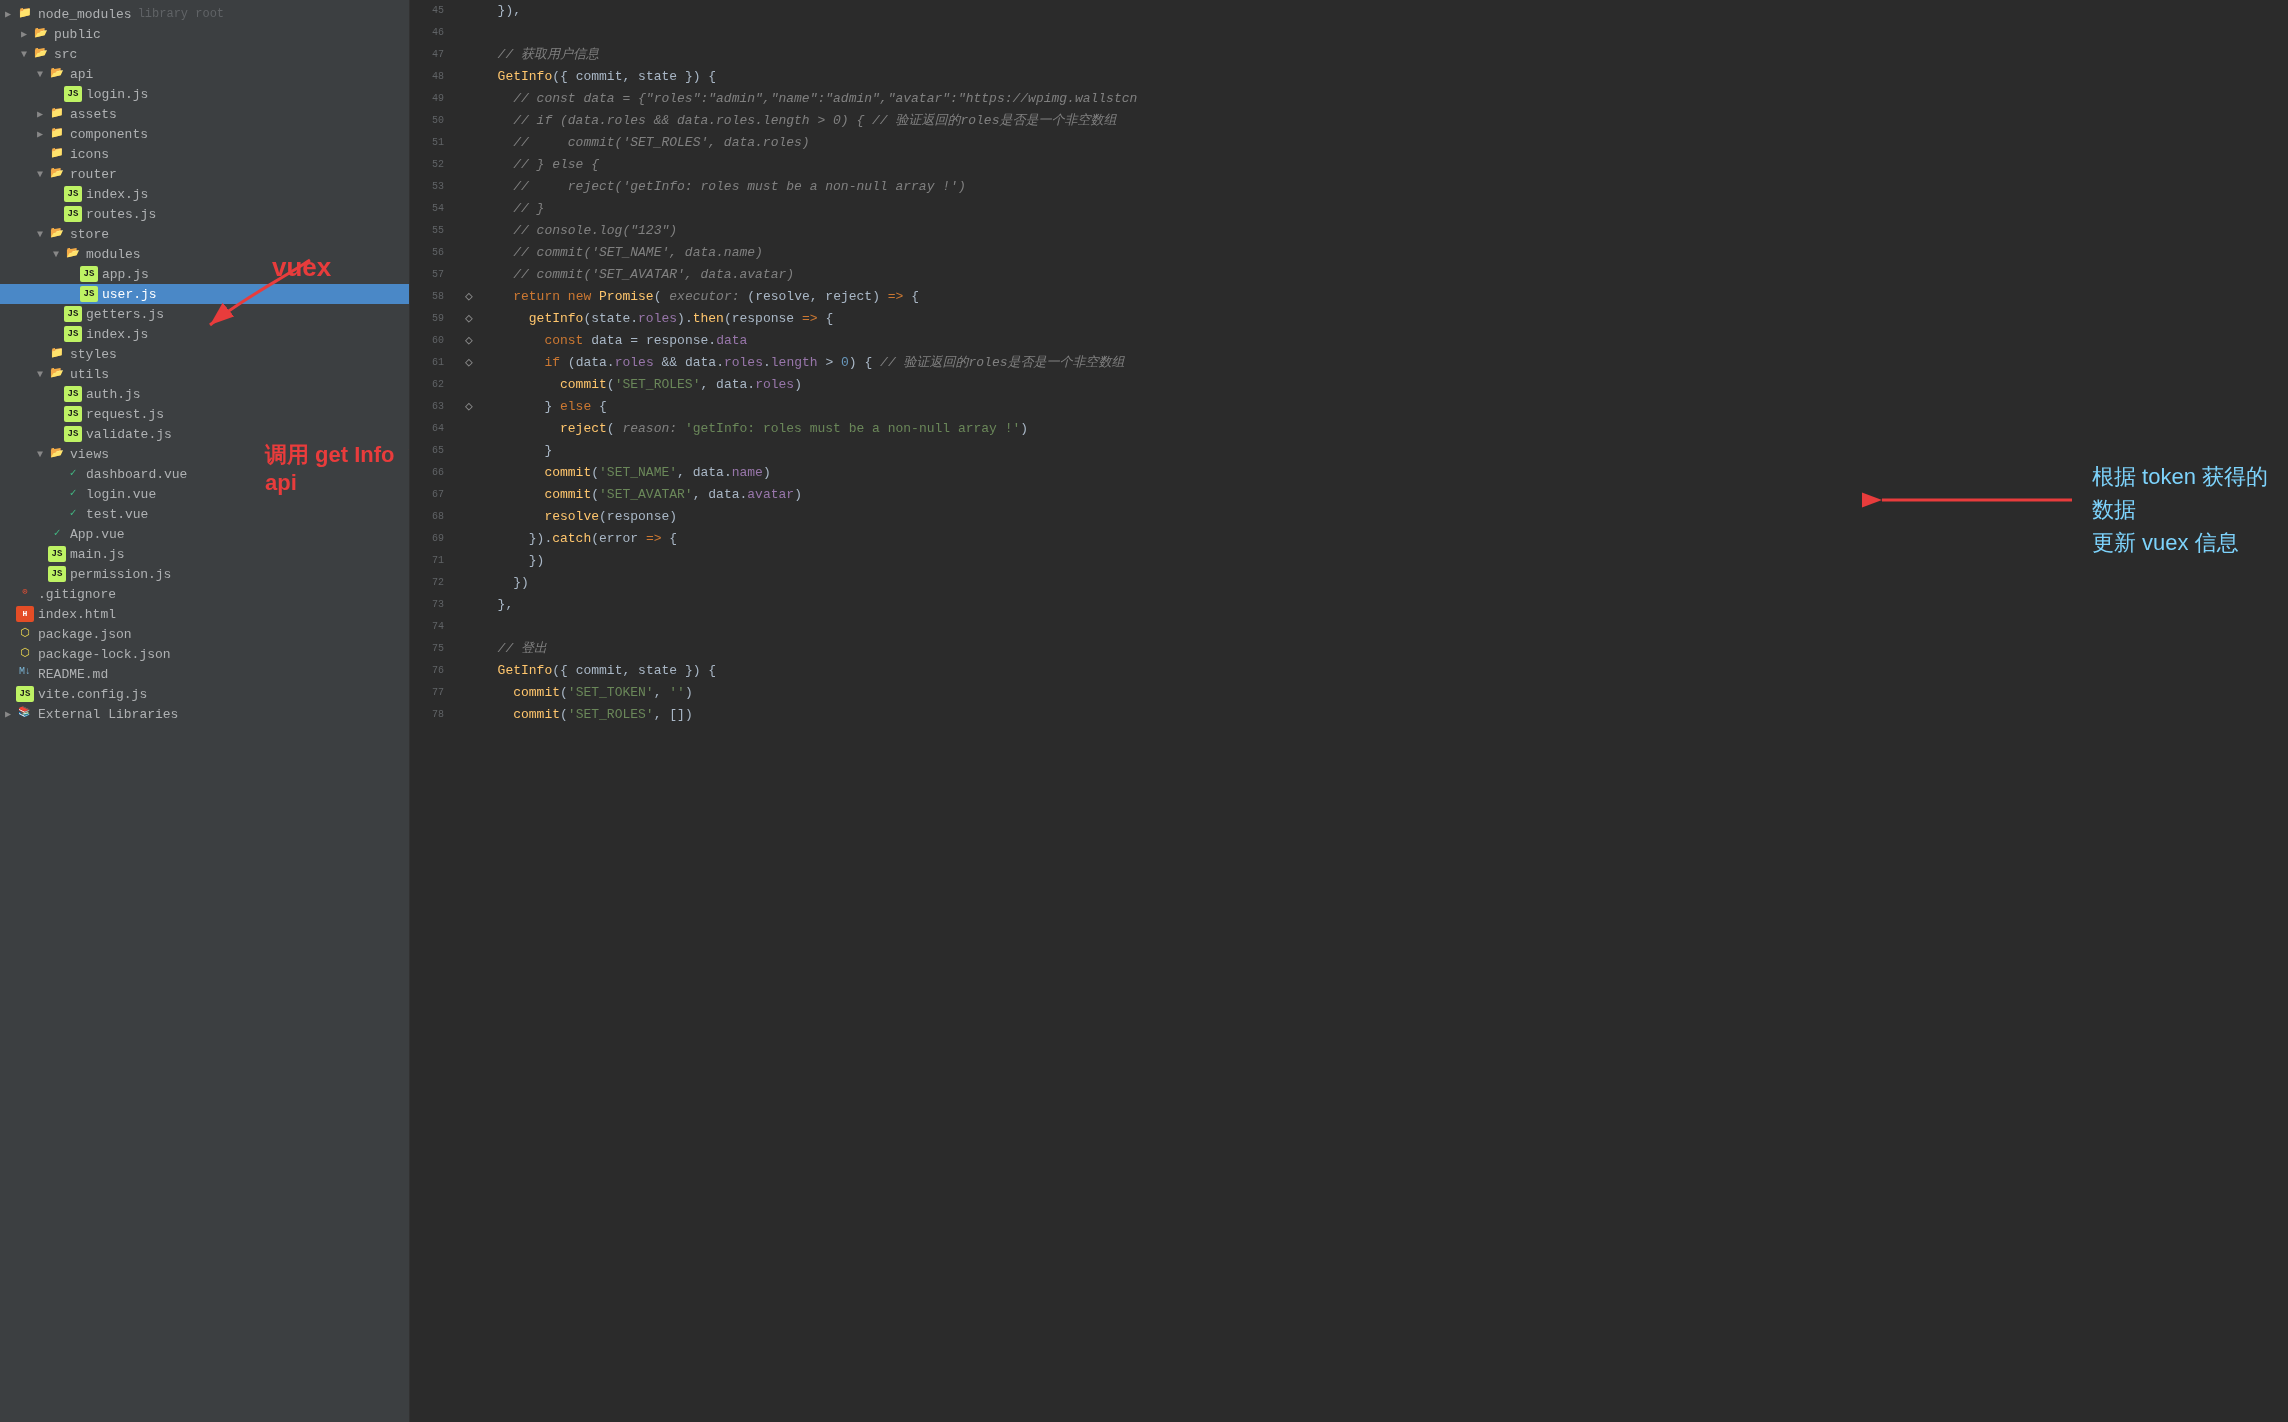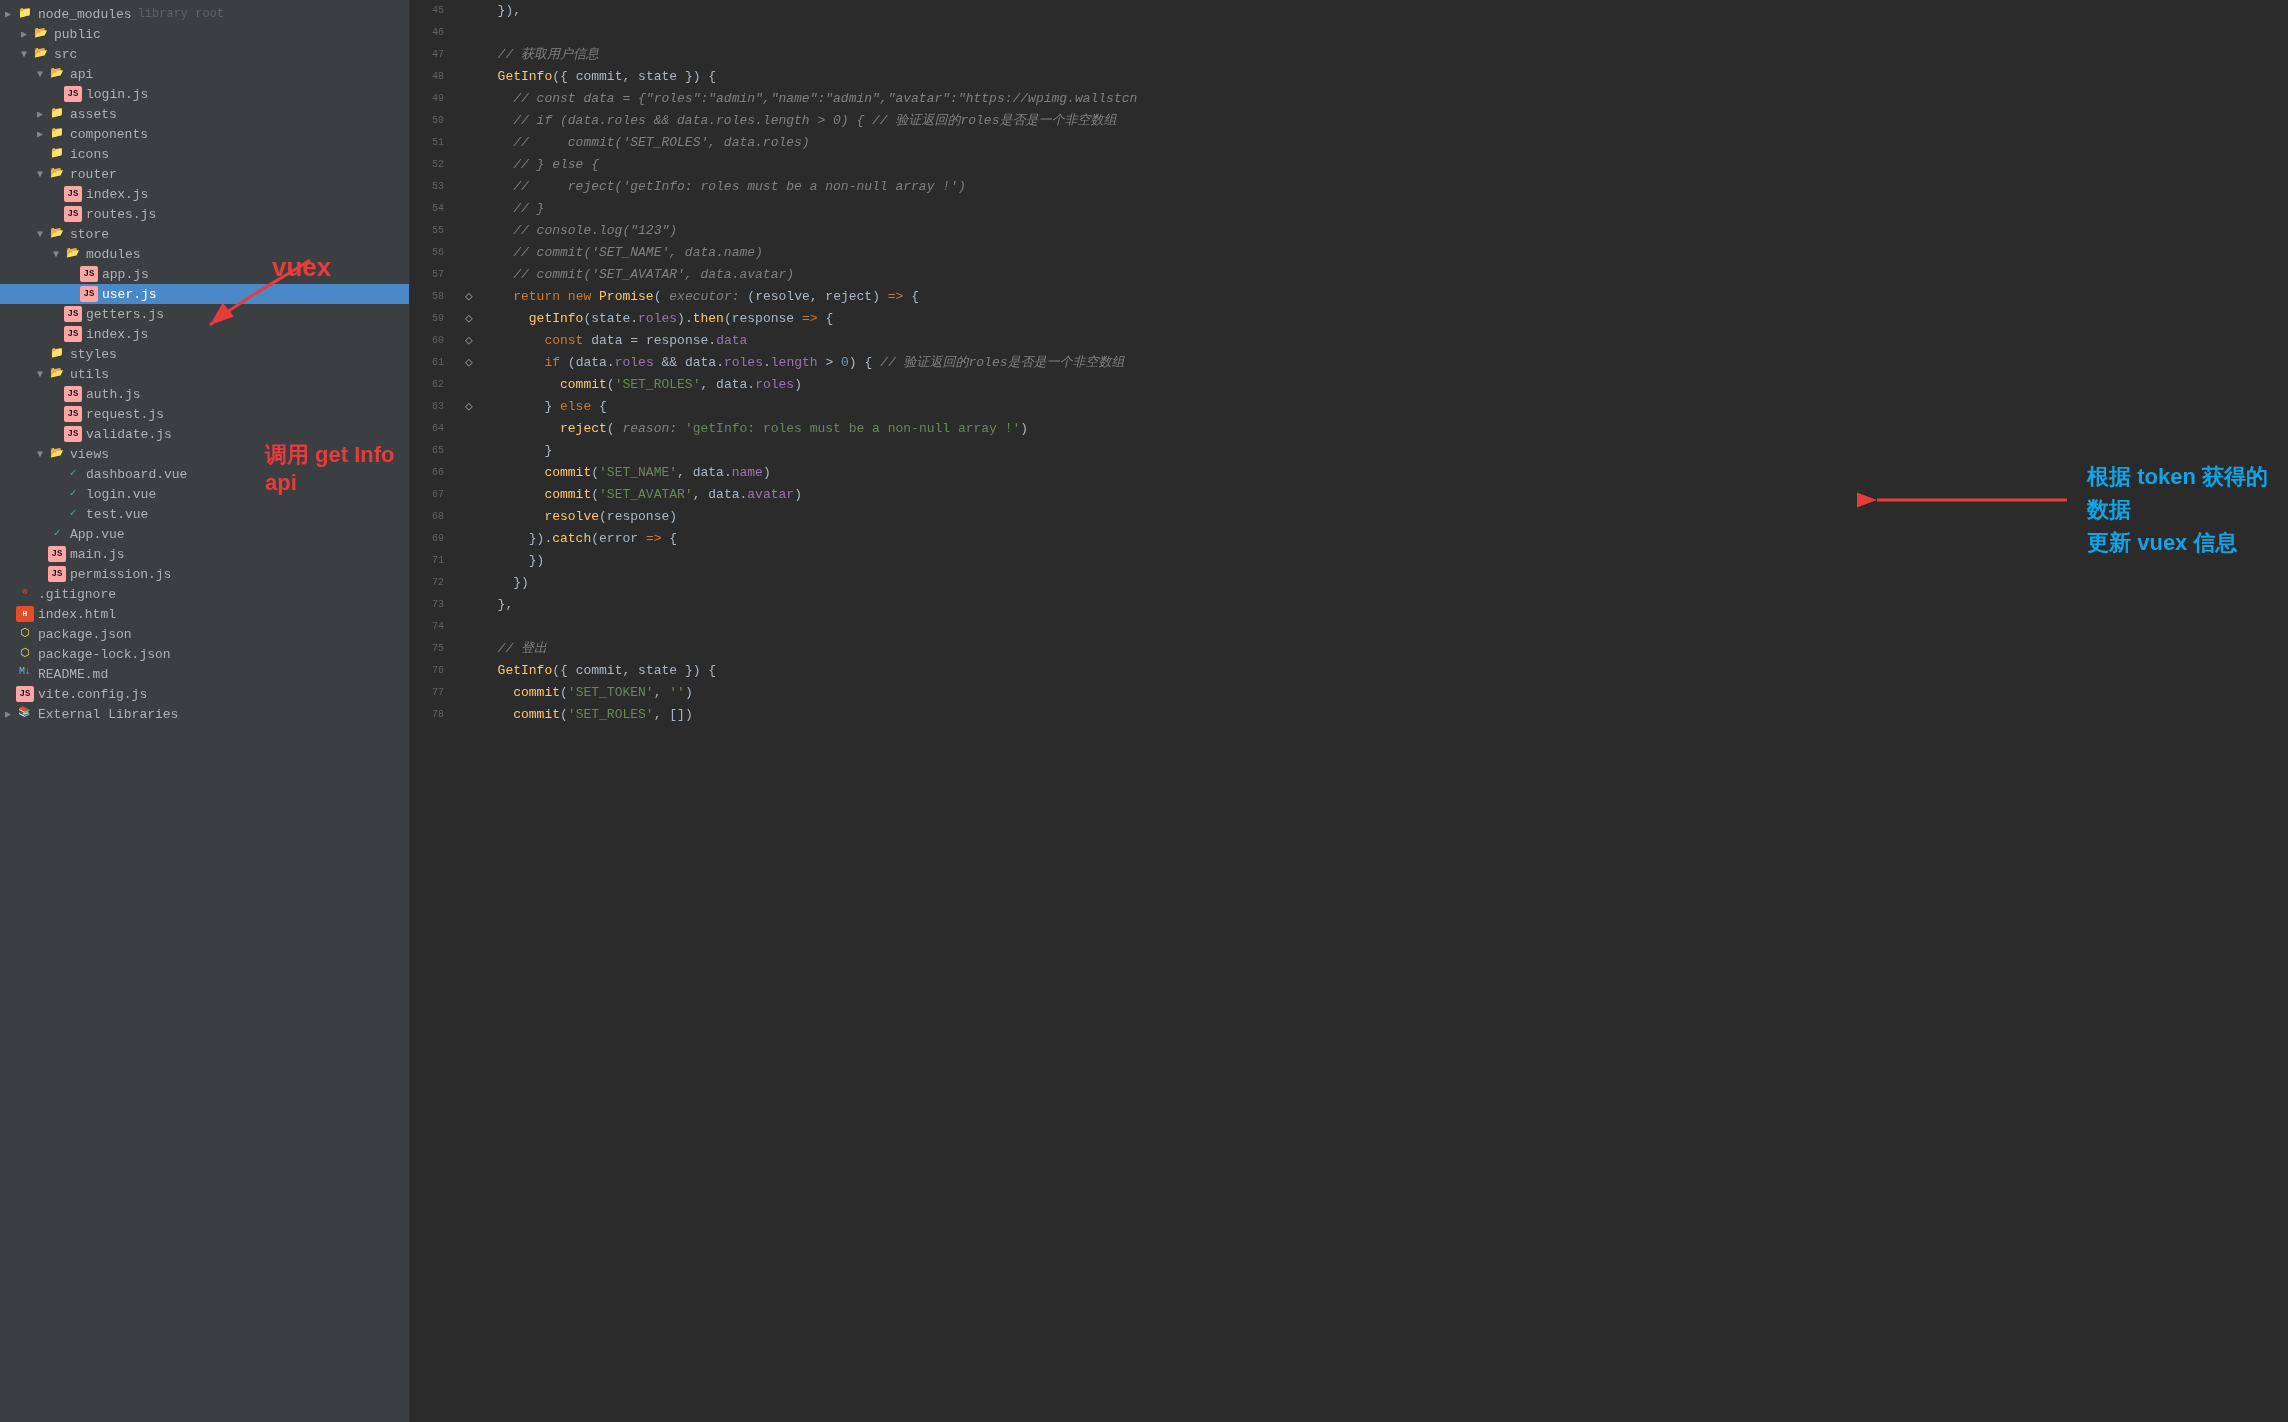--- a/index.html
+++ b/index.html
@@ -52,21 +52,21 @@
       display: inline-block;
       width: 18px;
       height: 16px;
       margin-right: 4px;
       flex-shrink: 0;
       text-align: center;
       font-size: 11px;
     }
 
     .icon-folder { color: #7e8c99; }
-    .icon-js { background: #fca5a5; color: #1a1a1a; font-size: 9px; font-weight: bold; border-radius: 2px; line-height: 16px; }
+    .icon-js { background: #bef264; color: #1a1a1a; font-size: 9px; font-weight: bold; border-radius: 2px; line-height: 16px; }
     .icon-vue { color: #41b883; font-size: 11px; font-weight: bold; }
     .icon-html { background: #e44d26; color: white; font-size: 8px; font-weight: bold; border-radius: 2px; line-height: 16px; }
     .icon-git { color: #f05033; font-size: 9px; }
     .icon-md { color: #7ab3d3; font-size: 10px; }
     .icon-lib { color: #6897bb; font-size: 10px; }
 
     .folder-icon-yellow { color: #e8c84a; }
 
     
     #code-area {
@@ -662,20 +662,20 @@
   <div style="position:absolute; right:20px; top:460px; pointer-events:none; display:flex; align-items:flex-start; gap:10px;">
 
     <svg width="220" height="60" style="margin-top:10px;">
       <defs>
         <marker id="arrowhead3" markerWidth="8" markerHeight="6" refX="0" refY="3" orient="auto">
           <polygon points="8 0, 0 3, 8 6" fill="#e83c3c"></polygon>
         </marker>
       </defs>
       <path d="M 210 30 L 20 30" stroke="#e83c3c" stroke-width="3" fill="none" marker-end="url(#arrowhead3)"></path>
     </svg>
-    <div style="color:#0ea5e9; font-family:Arial,sans-serif; font-size:22px; font-weight:bold; line-height:1.5;">
+    <div style="color:#7dd3fc; font-family:Arial,sans-serif; font-size:22px; font-weight:normal; line-height:1.5;">
       <div>根据 token 获得的</div>
       <div>数据</div>
       <div>更新 vuex 信息</div>
     </div>
   </div>
 
 </div>
 
 </body></html>

